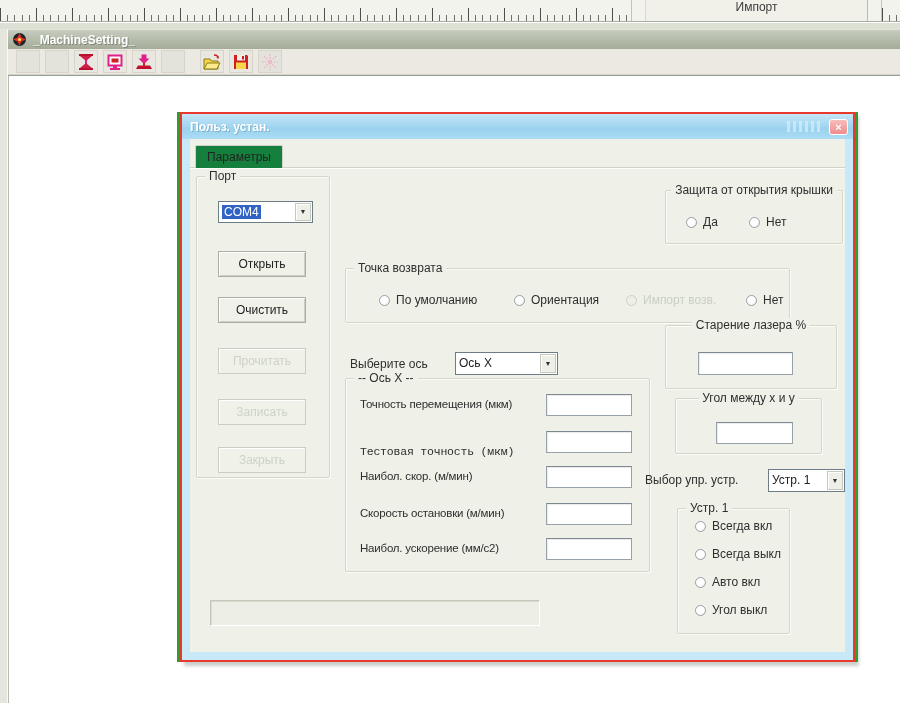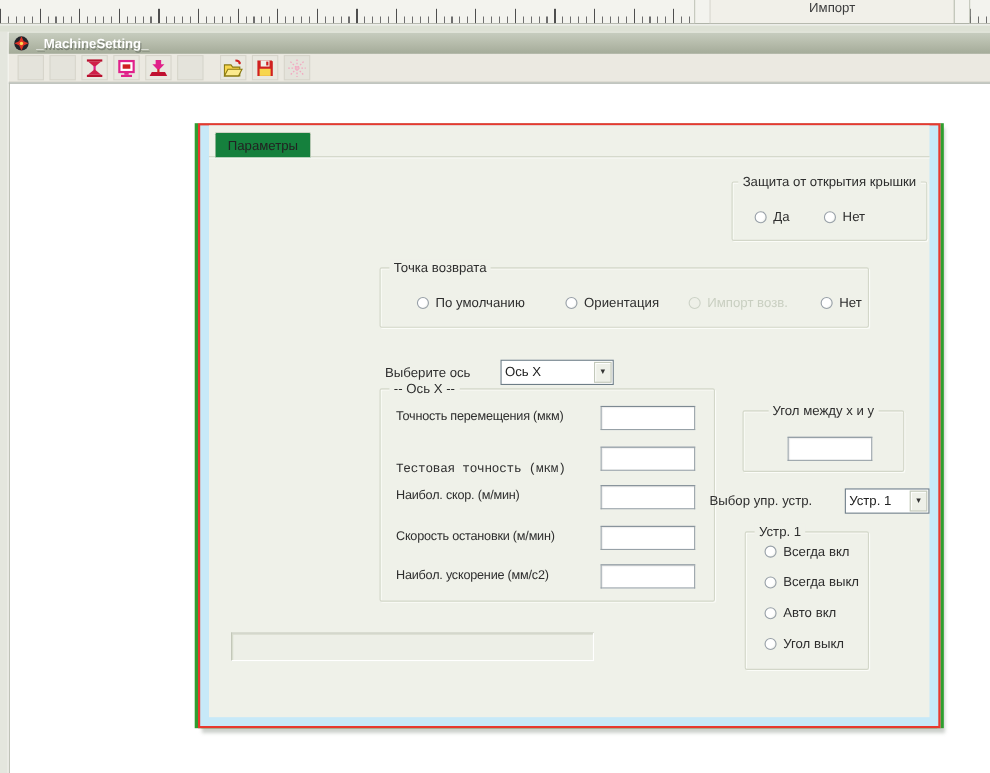--- a/index.html
+++ b/index.html
@@ -187,25 +187,42 @@
           <line x1="15" y1="3" x2="3" y2="15"></line>
         </g>
       </svg>
     </div>
   </div>
 
   <div class="canvas"></div>
 </div>
 
 <div class="dialog">
+  <div class="dlg-titlebar">
+    <span class="dlg-title">Польз. устан.</span>
+    <span class="title-dots"></span>
+    <span class="close-btn">×</span>
+  </div>
 
   <div class="dlg-content">
     <div class="tab-line"></div>
     <div class="tab">Параметры</div>
 
+    <div class="group" style="left:6px; top:37px; width:134px; height:302px;">
+      <span class="gcap">Порт</span>
+      <div class="combo" style="left:21px; top:24px; width:95px; height:22px; position:absolute;">
+        <span class="sel">COM4</span>
+        <span class="arrow">▼</span>
+      </div>
+      <div class="btn" style="left:21px; top:74px; width:88px; height:26px; line-height:24px;">Открыть</div>
+      <div class="btn" style="left:21px; top:120px; width:88px; height:26px; line-height:24px;">Очистить</div>
+      <div class="btn disabled" style="left:21px; top:171px; width:88px; height:26px; line-height:24px;">Прочитать</div>
+      <div class="btn disabled" style="left:21px; top:222px; width:88px; height:26px; line-height:24px;">Записать</div>
+      <div class="btn disabled" style="left:21px; top:270px; width:88px; height:26px; line-height:24px;">Закрыть</div>
+    </div>
 
 
     <div class="group" style="left:155px; top:129px; width:445px; height:55px;">
       <span class="gcap">Точка возврата</span>
       <div class="radio-row" style="left:33px; top:24px;">
         <span class="radio"></span>
         <span class="rlabel">По умолчанию</span>
       </div>
       <div class="radio-row" style="left:168px; top:24px;">
         <span class="radio"></span>
@@ -246,20 +263,24 @@
       <div class="radio-row" style="left:20px; top:24px;">
         <span class="radio"></span>
         <span class="rlabel">Да</span>
       </div>
       <div class="radio-row" style="left:83px; top:24px;">
         <span class="radio"></span>
         <span class="rlabel">Нет</span>
       </div>
     </div>
 
+    <div class="group" style="left:475px; top:186px; width:172px; height:64px;">
+      <span class="gcap center">Старение лазера %</span>
+      <input class="tinput" style="left: 32px; top: 26px; width: 95px; height: 23px;" value="">
+    </div>
 
     <div class="group" style="left:485px; top:259px; width:147px; height:56px;">
       <span class="gcap center">Угол между x и y</span>
       <input class="tinput" style="left: 40px; top: 23px; width: 77px; height: 22px;" value="">
     </div>
 
     <span class="lbl" style="left:455px; top:334px;">Выбор упр. устр.</span>
     <div class="combo" style="left:578px; top:330px; width:77px; height:23px;">
       <span>Устр. 1</span>
       <span class="arrow">▼</span>

